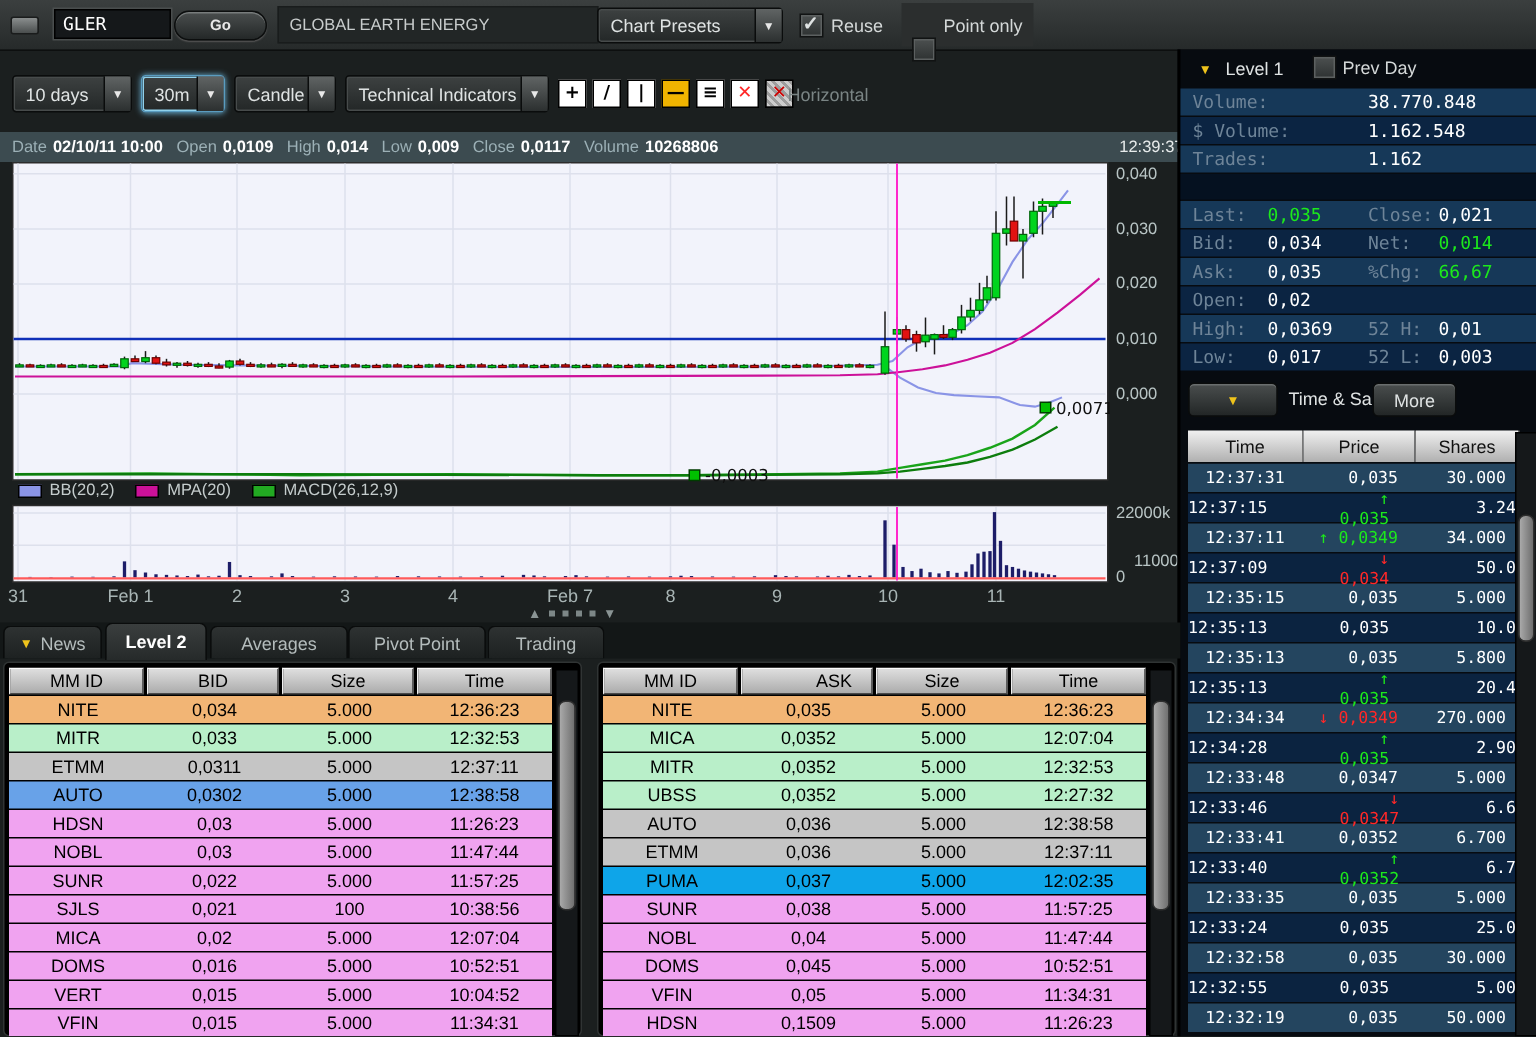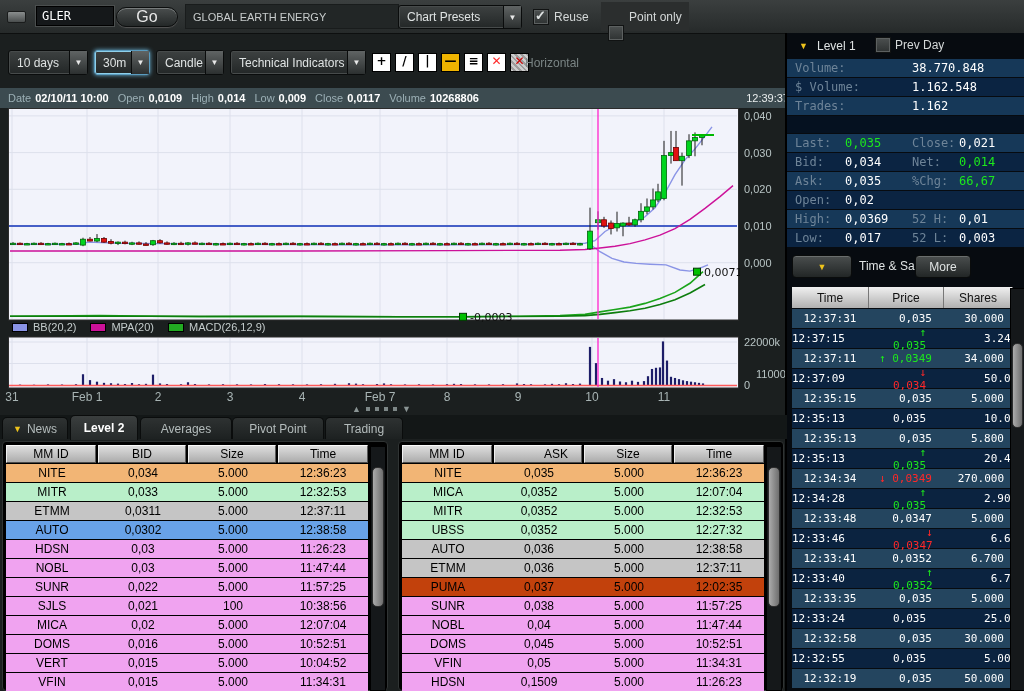--- a/index.html
+++ b/index.html
@@ -5,22 +5,22 @@
   html,body{margin:0;padding:0;background:#1b1f1f;}
   #root{position:relative;width:1024px;height:691px;overflow:hidden;background:#1b1f1f;
         font-family:"Liberation Sans",sans-serif;-webkit-font-smoothing:none;}
   .abs{position:absolute;}
   
   .topbar{left:0;top:0;width:1024px;height:33px;background:linear-gradient(#3b3f3f,#262a2a);border-bottom:1px solid #0d0f0f;}
   .winicon{left:7px;top:11px;width:17px;height:10px;background:linear-gradient(#8a8e8e,#4a4e4e);border:1px solid #1a1c1c;border-radius:2px;}
   .symin{left:36px;top:6px;width:66px;height:18px;background:#15181a;border:1px solid #000;box-shadow:0 0 0 1px #4a4e4e;
          color:#fff;font:12px "DejaVu Sans Mono",monospace;padding:0 5px;}
   .gobtn{left:116px;top:7px;width:60px;height:18px;border-radius:10px;background:linear-gradient(#4a4e4e,#242828);
-         border:1px solid #0c0e0e;box-shadow:inset 0 1px 0 #787c7c,0 1px 1px #555;color:#e8e8e8;font-size:16px;
-         display:flex;align-items:center;justify-content:center;}
+         border:1px solid #0c0e0e;box-shadow:inset 0 1px 0 #787c7c,0 1px 1px #555;color:#e8e8e8;font-size:10px;
+         display:flex;align-items:center;justify-content:center;font-weight:bold;}
   .namestrip{left:185px;top:4px;width:205px;height:23px;background:#222626;border:1px solid #191c1c;color:#c8cccc;
          font-size:11px;display:flex;align-items:center;padding-left:7px;}
   .dd{background:linear-gradient(#3d4141,#232727);border:1px solid #0a0c0c;box-shadow:inset 0 0 0 1px #474b4b;
       border-radius:3px;color:#dfe3e3;font-size:12px;display:flex;align-items:stretch;}
   .dd .txt{flex:1;display:flex;align-items:center;padding-left:8px;white-space:nowrap;overflow:hidden;}
   .dd .arw{width:17px;background:linear-gradient(#606464,#2c3030);border-left:1px solid #0a0c0c;color:#e8e8e8;
       font-size:8px;display:flex;align-items:center;justify-content:center;}
   .dd.focus{box-shadow:0 0 4px #6fb8dc,inset 0 0 0 1px #8fd0ea;border-color:#5a9cc0;}
   .checkbox{width:14px;height:14px;background:linear-gradient(#4c5050,#2e3232);border:1px solid #111313;
       box-shadow:inset 0 0 0 1px #5c6060;position:relative;}
@@ -826,21 +826,21 @@
         <span class="l2c" style="width: 90px;">0,036</span>
         <span class="l2c" style="width: 90px;">5.000</span>
         <span class="l2c" style="width: 90px;">12:38:58</span>
       </div>
       <div class="l2row" style="background: rgb(197, 197, 197);">
         <span class="l2c" style="width: 92px;">ETMM</span>
         <span class="l2c" style="width: 90px;">0,036</span>
         <span class="l2c" style="width: 90px;">5.000</span>
         <span class="l2c" style="width: 90px;">12:37:11</span>
       </div>
-      <div class="l2row" style="background: #c2410c; align-items: center;">
+      <div class="l2row" style="background: #0ea5e9; align-items: center;">
         <span class="l2c" style="width: 92px;">PUMA</span>
         <span class="l2c" style="width: 90px;">0,037</span>
         <span class="l2c" style="width: 90px;">5.000</span>
         <span class="l2c" style="width: 90px;">12:02:35</span>
       </div>
       <div class="l2row" style="background: rgb(240, 163, 240);">
         <span class="l2c" style="width: 92px;">SUNR</span>
         <span class="l2c" style="width: 90px;">0,038</span>
         <span class="l2c" style="width: 90px;">5.000</span>
         <span class="l2c" style="width: 90px;">11:57:25</span>

